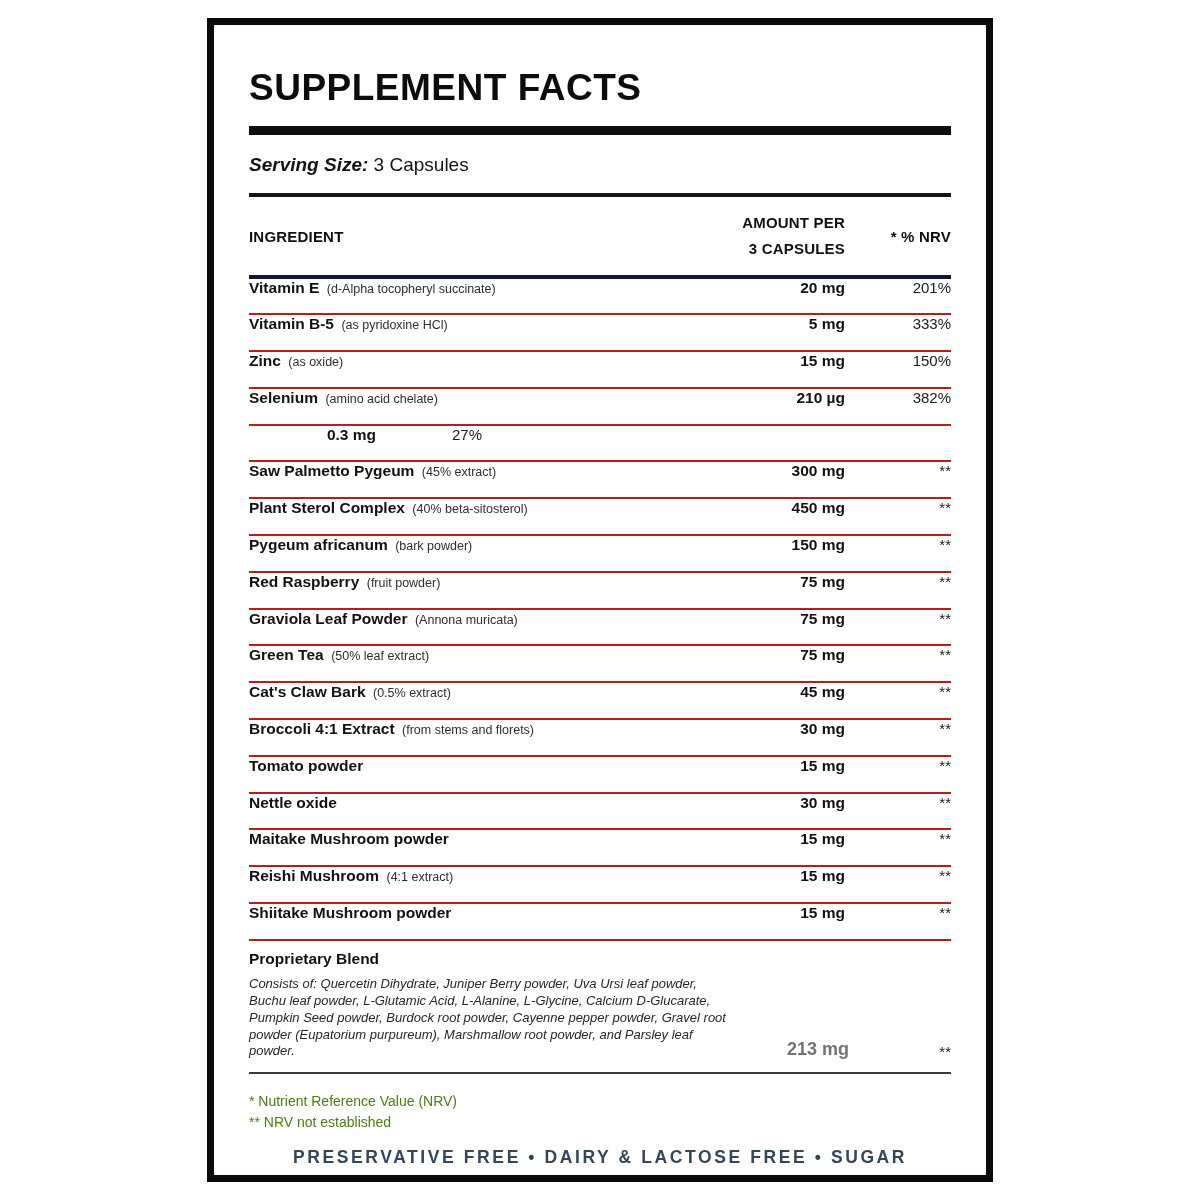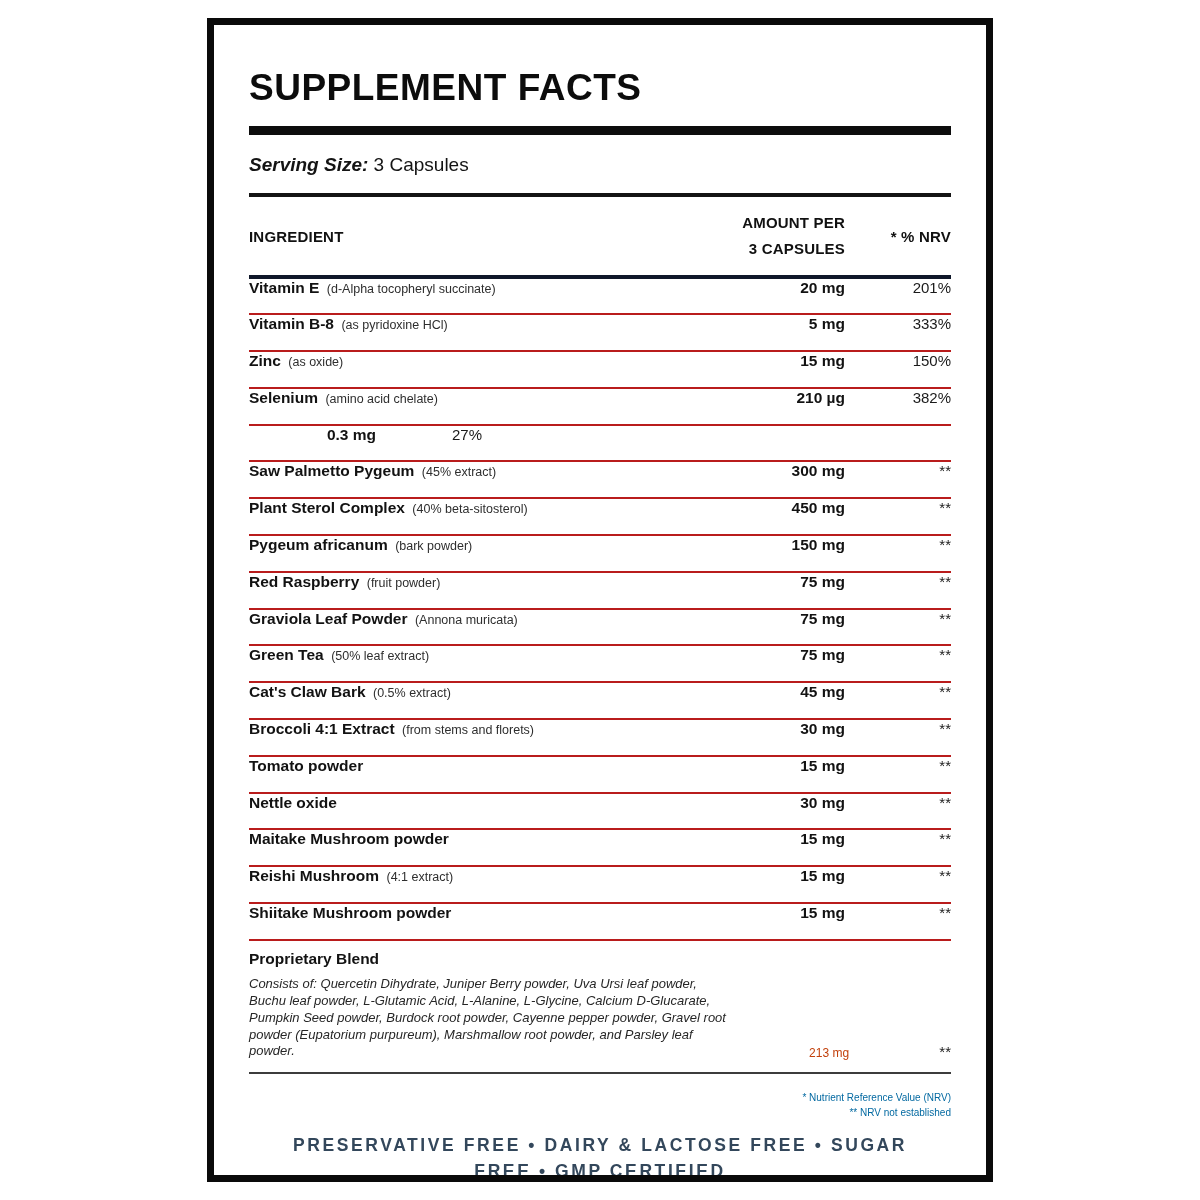--- a/index.html
+++ b/index.html
@@ -78,28 +78,27 @@
   .blend-left { flex: 1 1 auto; }
   .blend-title { font-size: 15.5px; font-weight: 700; color: #121212; }
   .blend-desc {
     margin-top: 8px;
     font-size: 13px;
     font-style: italic;
     line-height: 1.3;
     color: #262626;
     width: 478px;
   }
-  .blend .col-amount { font-size: 12px; font-weight: 400; color: #c2410c; }
+  .blend .col-amount { font-size: 18px; font-weight: 700; color: #737373; }
   .blend .col-nrv { font-size: 15px; font-weight: 400; color: #1a1a1a; }
   .footnotes {
     margin-top: 17px;
-    font-size: 10px;
+    font-size: 14px;
     line-height: 1.48;
-    color: #0369a1;
-    text-align: right;
+    color: #4d7c0f;
   }
   .tagline {
     margin: 12px auto 0 auto;
     width: 660px;
     text-align: center;
     font-size: 17.5px;
     font-weight: 700;
     letter-spacing: 2.6px;
     line-height: 1.47;
   }
@@ -134,21 +133,21 @@
       <div class="col-name">
         <span class="ing-name">Vitamin E</span>
         <span class="ing-detail">(d-Alpha tocopheryl succinate)</span>
       </div>
       <div class="col-amount">20 mg</div>
       <div class="col-nrv">201%</div>
     </div>
 
     <div class="row">
       <div class="col-name">
-        <span class="ing-name">Vitamin B-8</span>
+        <span class="ing-name">Vitamin B-5</span>
         <span class="ing-detail">(as pyridoxine HCl)</span>
       </div>
       <div class="col-amount">5 mg</div>
       <div class="col-nrv">333%</div>
     </div>
 
     <div class="row">
       <div class="col-name">
         <span class="ing-name">Zinc</span>
         <span class="ing-detail">(as oxide)</span>

